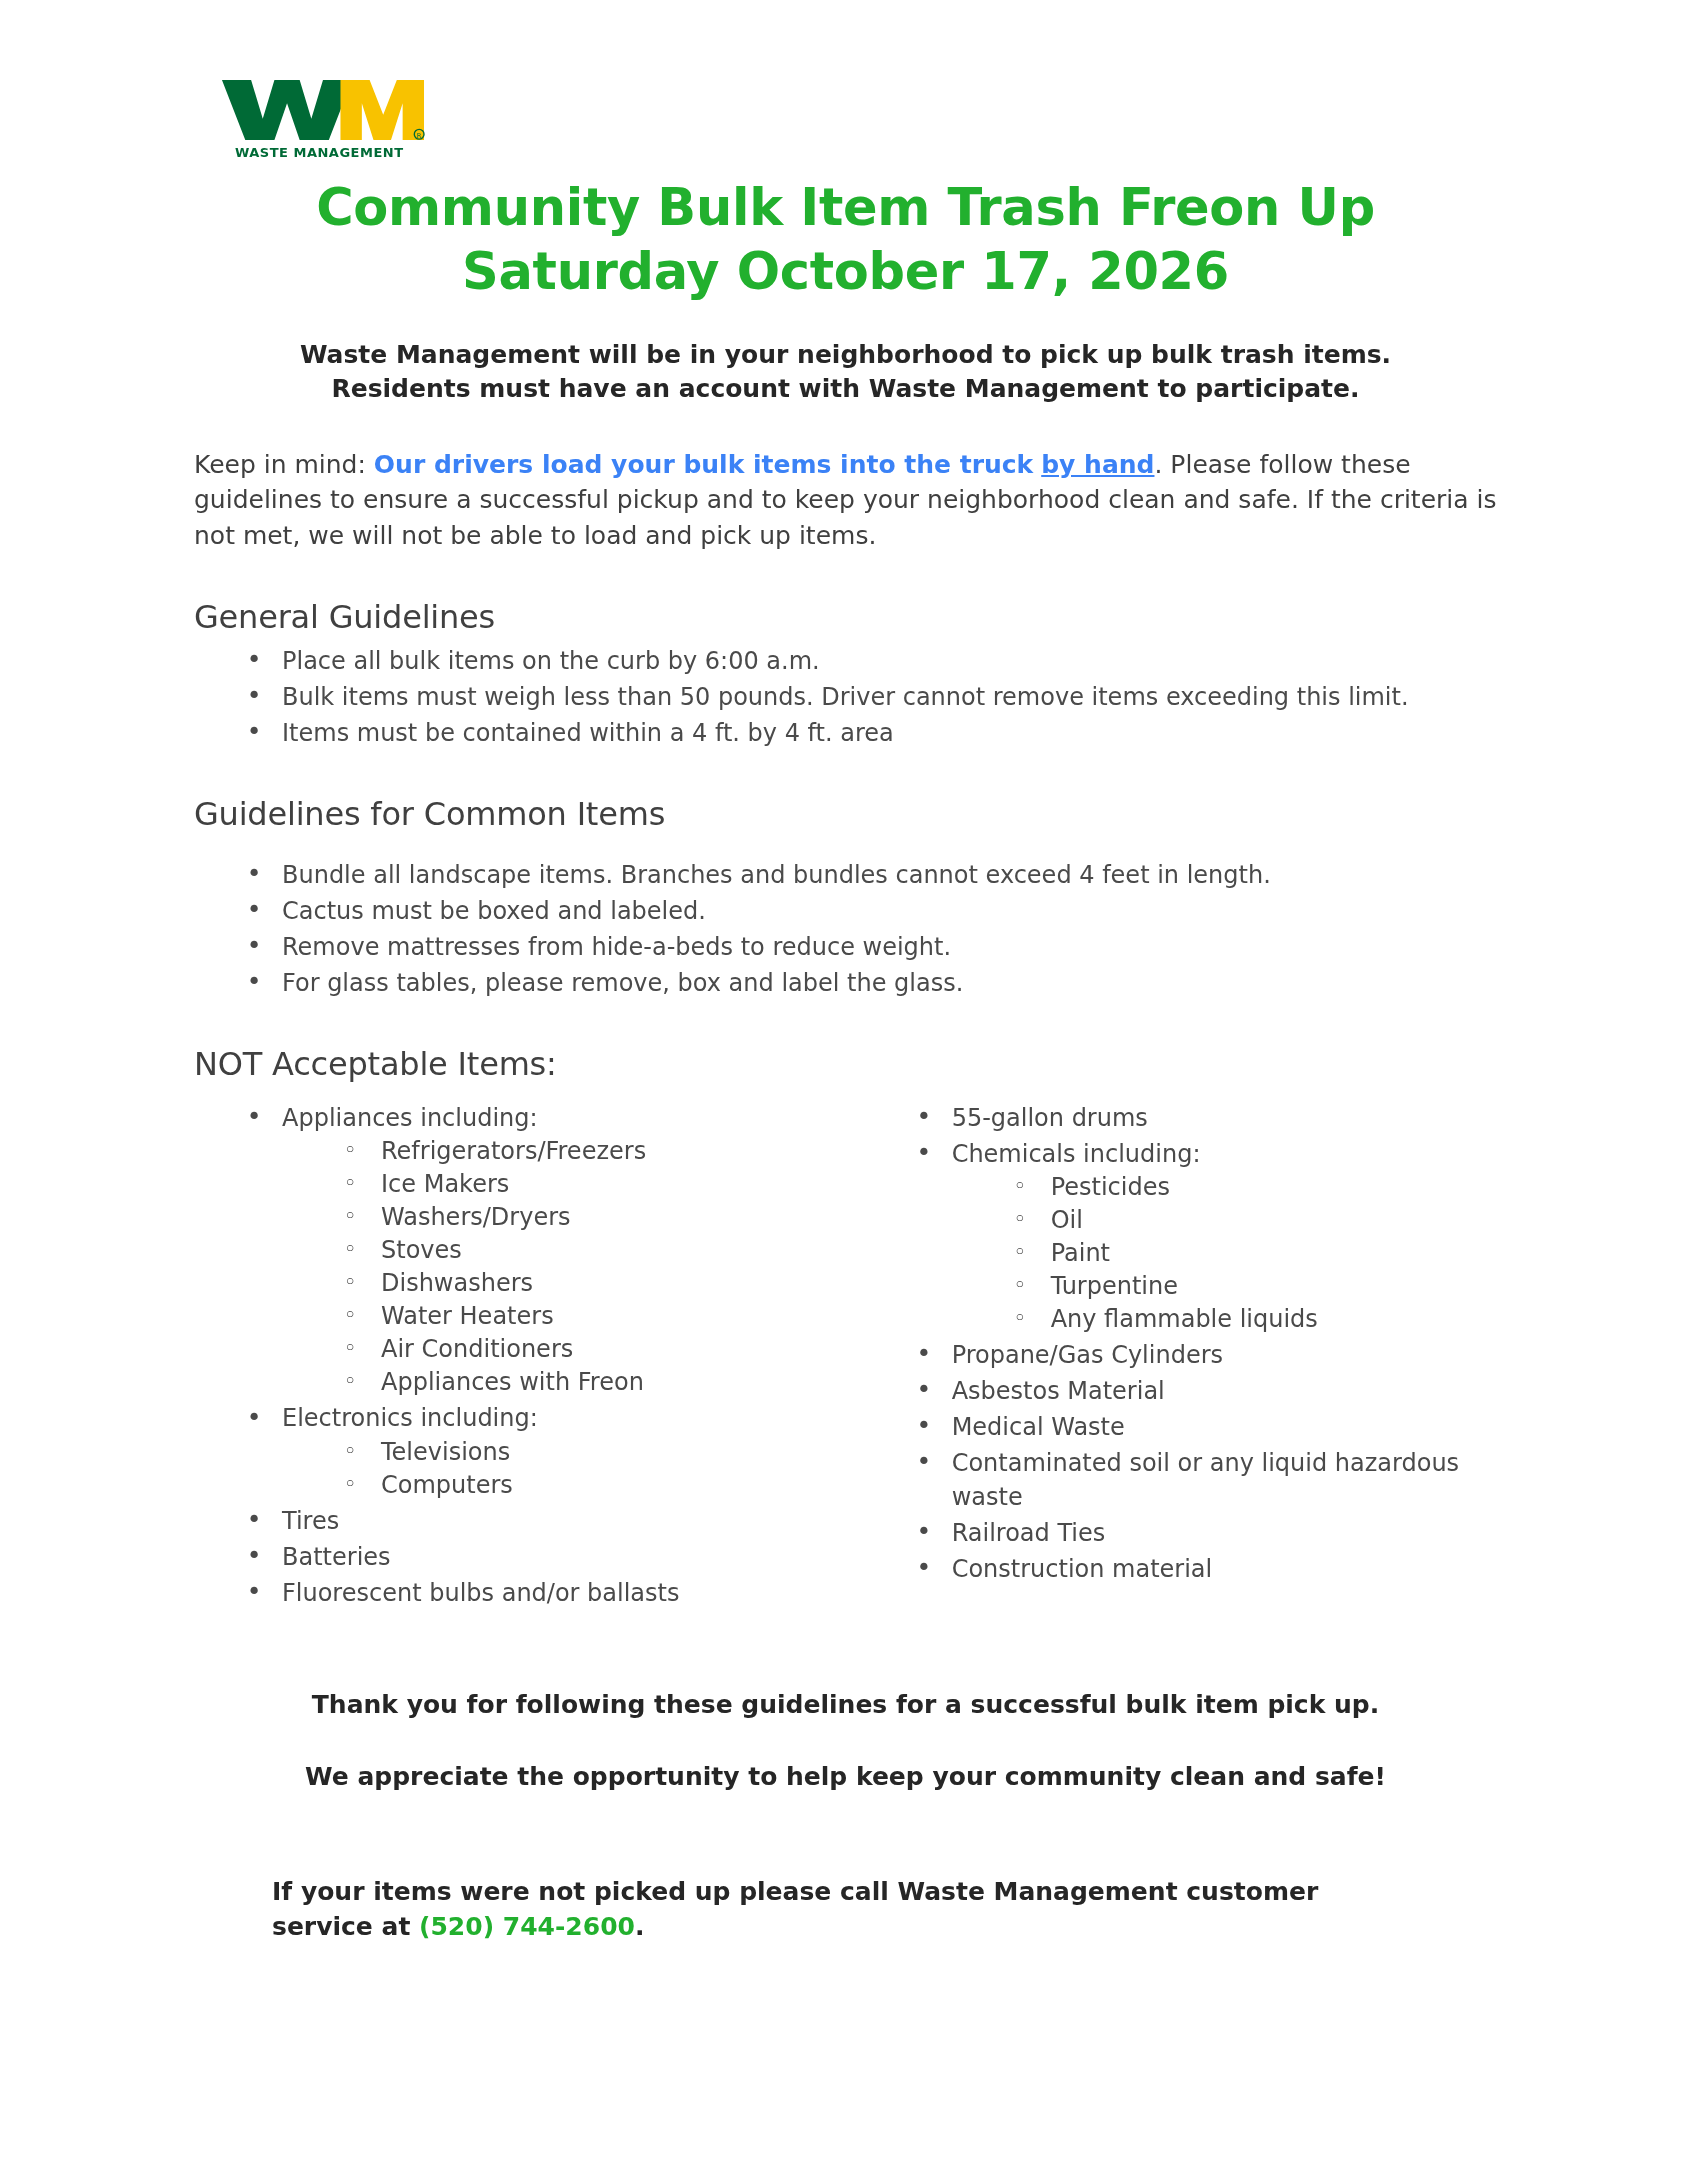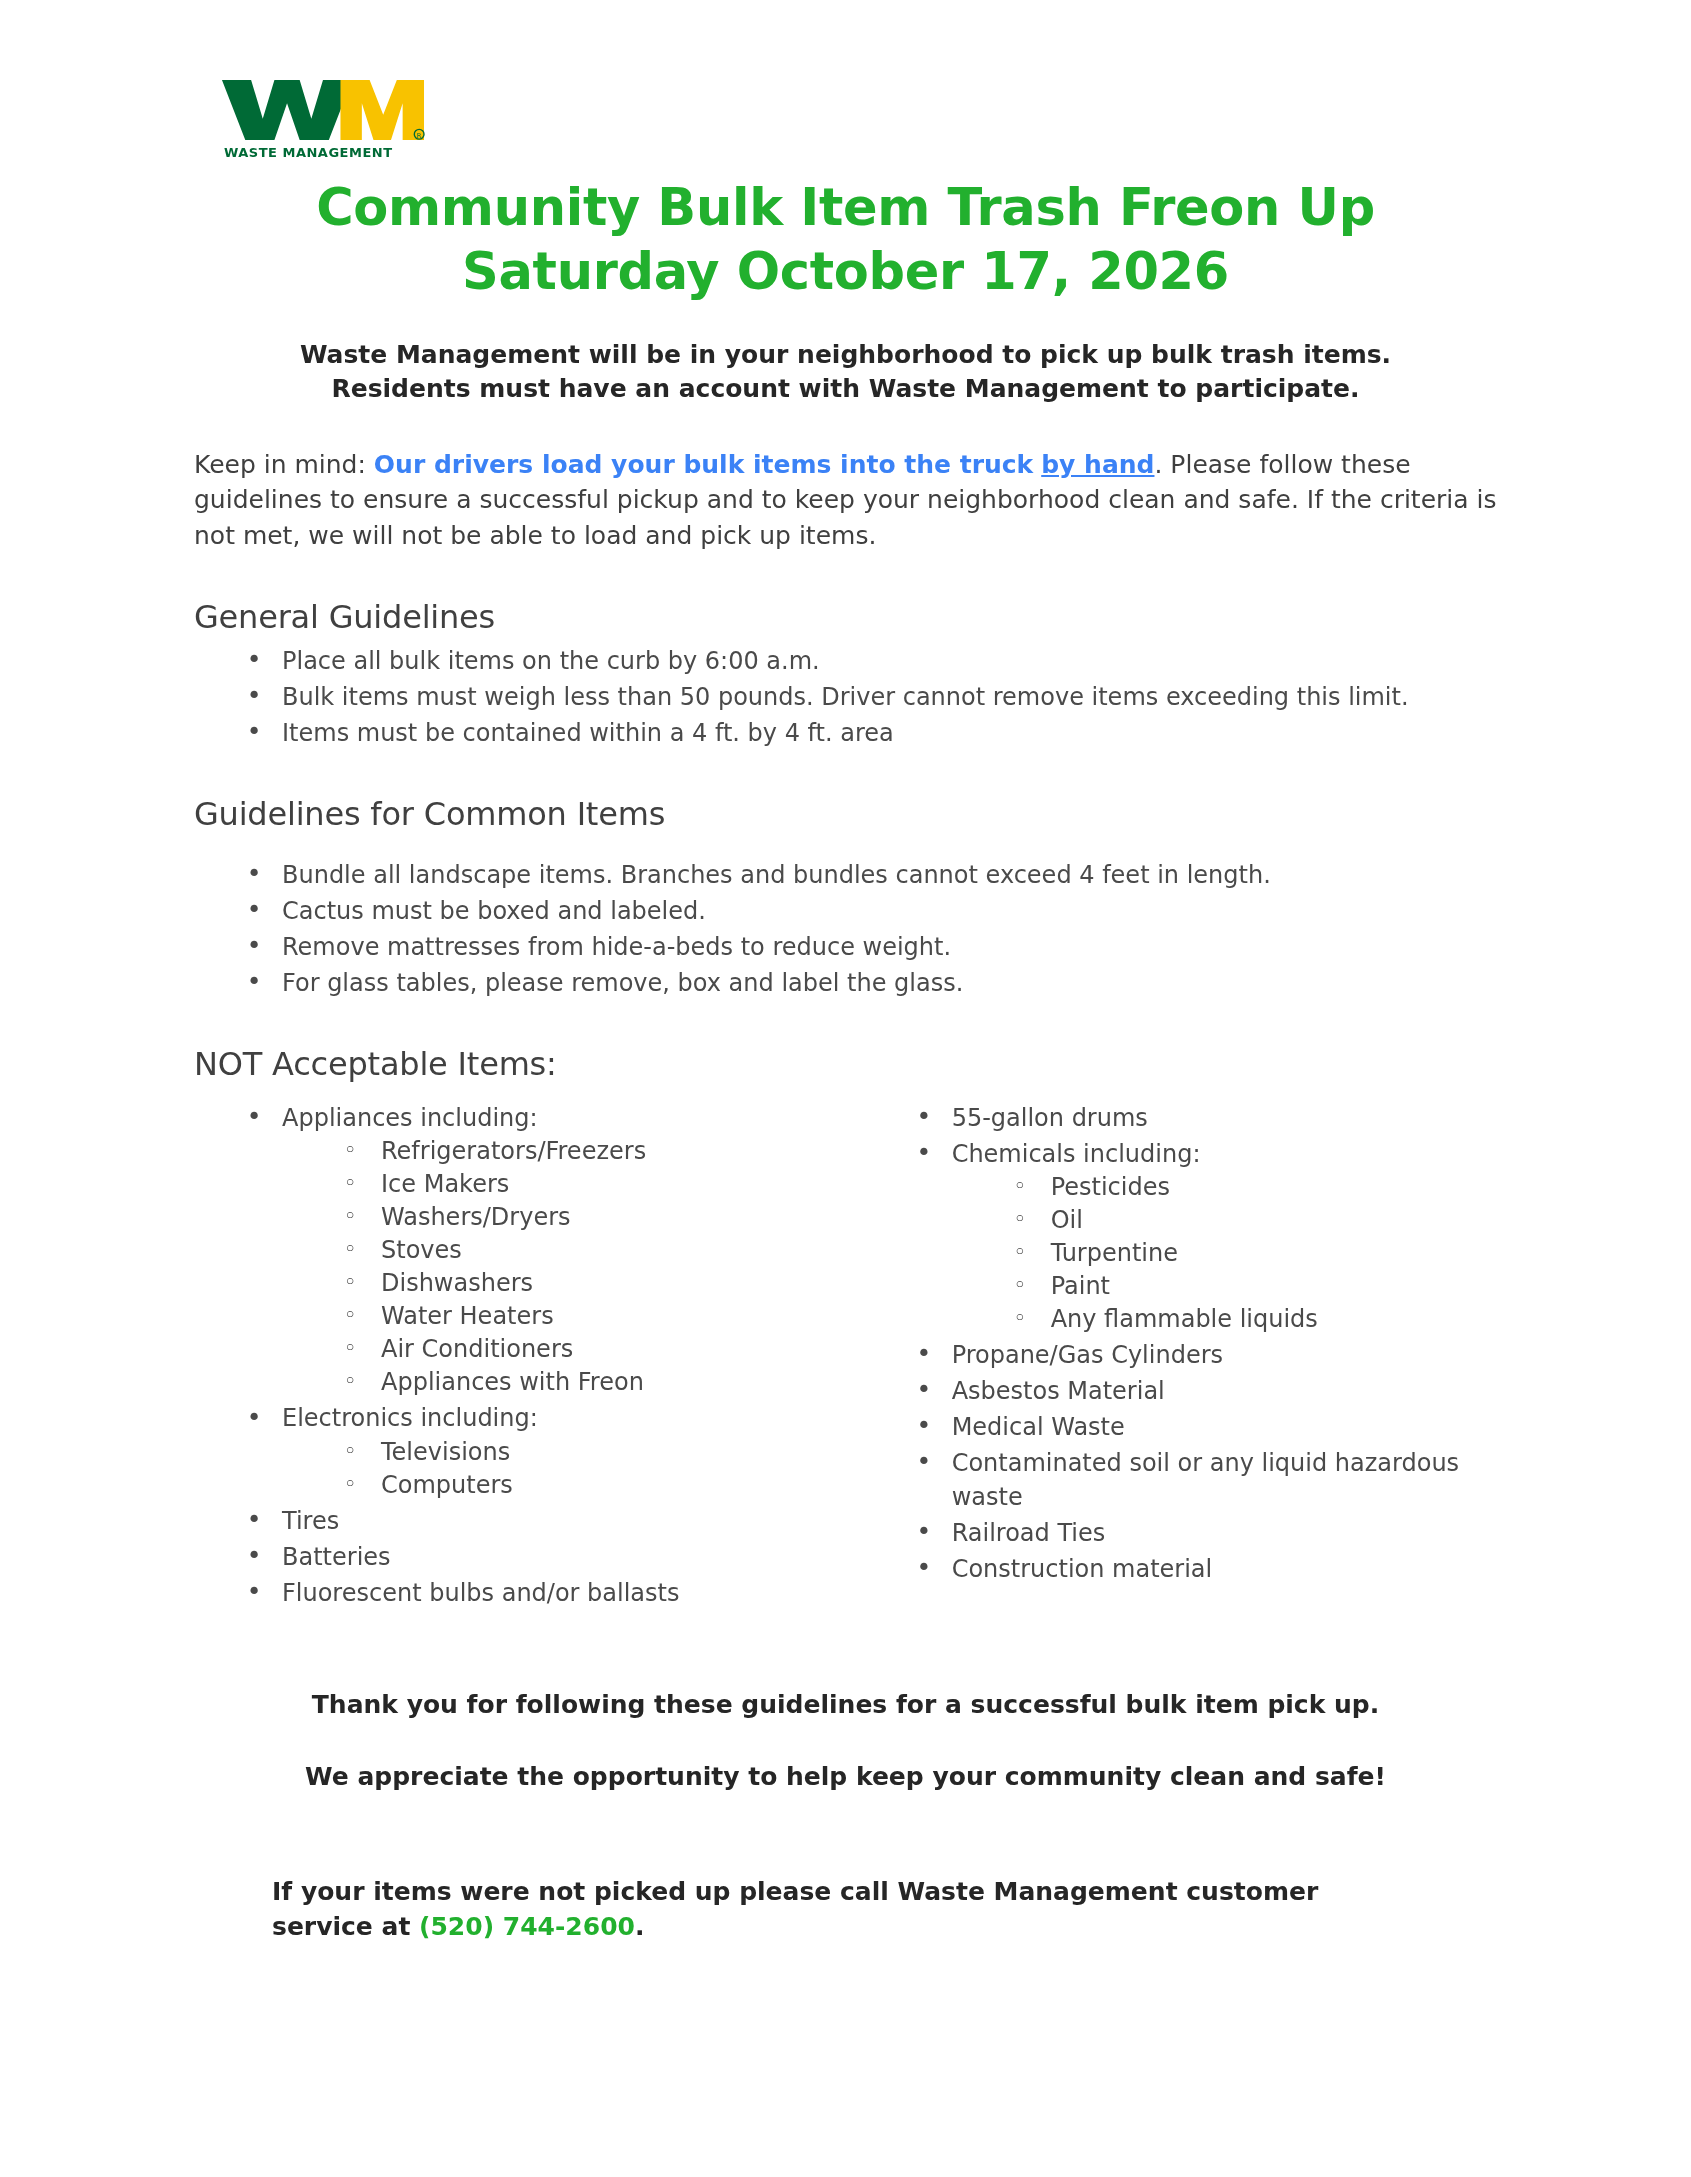--- a/index.html
+++ b/index.html
@@ -31,21 +31,21 @@
   }
   .logo-mark {
     display: block;
   }
   .logo-sub {
     font-size: 13px;
     font-weight: bold;
     letter-spacing: 0.5px;
     color: #006a36;
     margin-top: 1.9px;
-    margin-left: 6px;
+    margin-left: 17px;
   }
 
   
   .doc-title {
     text-align: center;
     color: #22b02e;
     font-size: 51px;
     font-weight: bold;
     line-height: 1.25;
     margin: 15.5px 0 0 0;
@@ -247,22 +247,22 @@
     </div>
 
     <div class="col right">
       <ul class="bl">
         <li>55-gallon drums</li>
         <li>
           <span>Chemicals including:</span>
           <ul class="sub">
             <li>Pesticides</li>
             <li>Oil</li>
+            <li>Paint</li>
             <li>Turpentine</li>
-            <li>Paint</li>
             <li>Any flammable liquids</li>
           </ul>
         </li>
         <li>Propane/Gas Cylinders</li>
         <li>Asbestos Material</li>
         <li>Medical Waste</li>
         <li>Contaminated soil or any liquid hazardous waste</li>
         <li>Railroad Ties</li>
         <li>Construction material</li>
       </ul>

